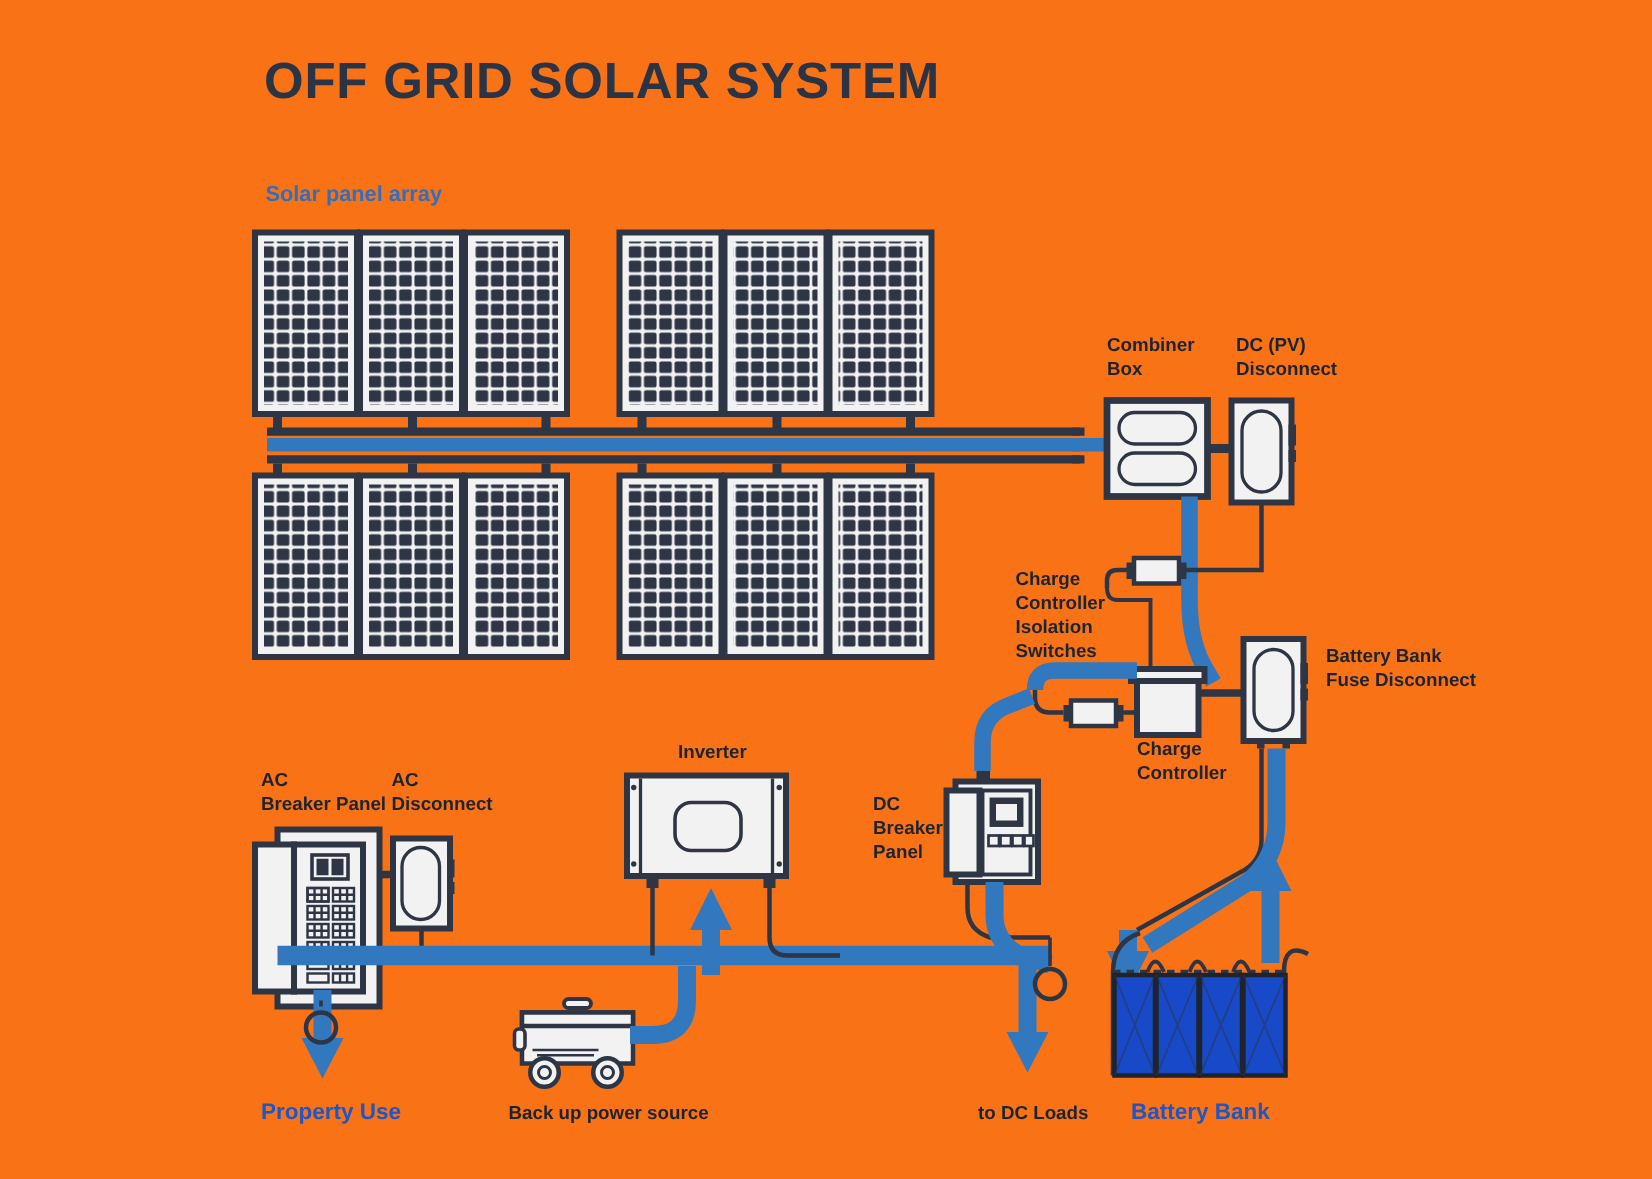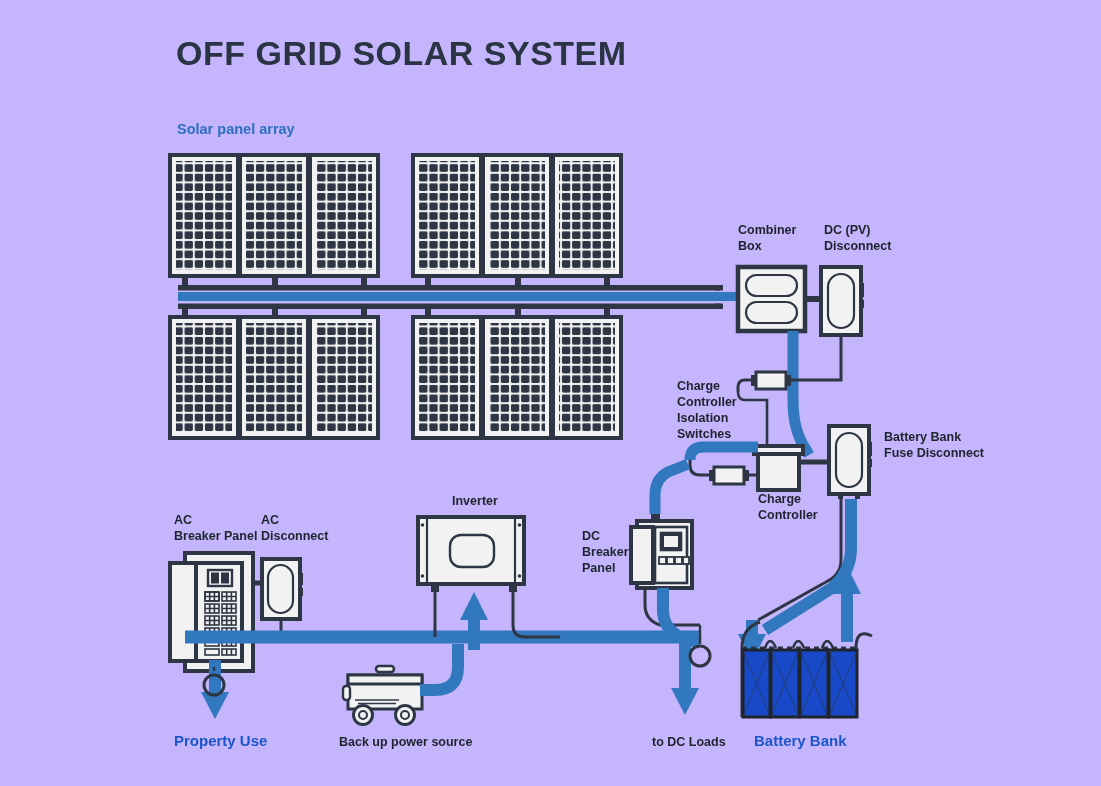--- a/index.html
+++ b/index.html
@@ -1,17 +1,17 @@
 <!DOCTYPE html>
 <html><head>
 <meta charset="utf-8">
 <style>
   html,body{margin:0;padding:0;background:#ffffff;}
   body{width:1101px;height:786px;font-family:"Liberation Sans",sans-serif;overflow:hidden;}
-  #stage{position:relative;width:1101px;height:786px;background:#c4b5fd;}
+  #stage{position:relative;width:1101px;height:786px;background:#f97316;}
   svg#diagram{position:absolute;left:0;top:0;width:1101px;height:786px;}
   .ttl{font-family:"Liberation Sans",sans-serif;font-weight:bold;font-size:34px;fill:#2b3445;letter-spacing:0.5px;}
   .lbl{font-family:"Liberation Sans",sans-serif;font-weight:bold;font-size:12.5px;fill:#1d242e;}
   .lbl-blue{font-family:"Liberation Sans",sans-serif;font-weight:bold;font-size:15px;fill:#1d56c8;}
   .lbl-blue-sm{font-family:"Liberation Sans",sans-serif;font-weight:bold;font-size:14.5px;fill:#2f6fc0;}
 </style>
 </head>
 <body>
 
 <div id="stage">

